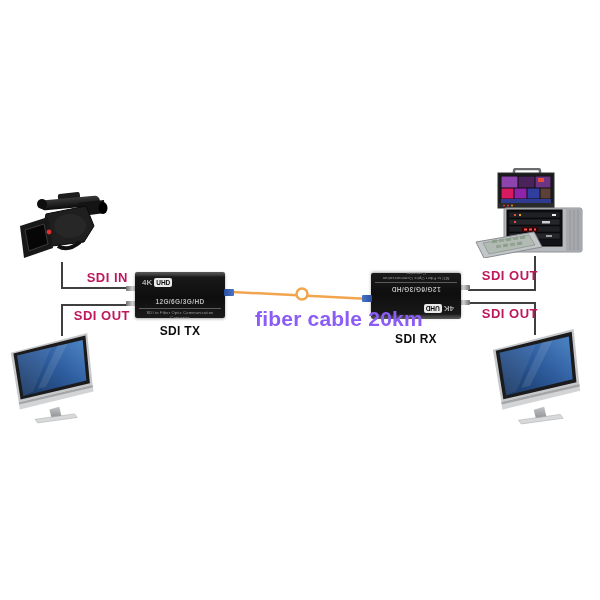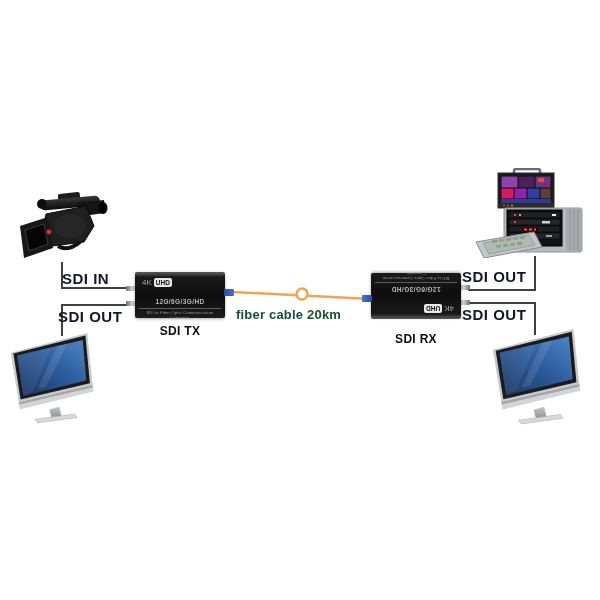--- a/index.html
+++ b/index.html
@@ -4,42 +4,42 @@
 <style>
   html,body{margin:0;padding:0;background:#fff;}
   .canvas{
     position:relative;width:600px;height:600px;background:#fff;overflow:hidden;
     font-family:"Liberation Sans",sans-serif;
   }
   .abs{position:absolute;}
   svg{display:block;}
   
   .wire-label{
-    position:absolute;font-weight:bold;font-size:15px;color:#0f172a;
-    letter-spacing:.5px;text-align:left;white-space:nowrap;
+    position:absolute;font-weight:bold;font-size:13px;color:#be185d;
+    letter-spacing:.5px;text-align:right;white-space:nowrap;
   }
   .device-label{
     position:absolute;font-weight:bold;font-size:12px;color:#0d0d0d;
     letter-spacing:.3px;text-align:center;white-space:nowrap;
   }
   .fiber-label{
-    position:absolute;font-weight:bold;font-size:13px;color:#14532d;
-    letter-spacing:.2px;white-space:nowrap;
+    position:absolute;font-weight:bold;font-size:21px;color:#8b5cf6;
+    letter-spacing:.2px;white-space:nowrap;margin-left:19px;
   }
   
   .converter{position:absolute;width:108px;height:50px;}
   .converter.rx{transform:rotate(180deg);}
   .conv-body{
     position:absolute;left:9px;top:1px;width:90px;height:46px;border-radius:2px;
     background:linear-gradient(180deg,#585858 0px,#3a3a3a 3px,#191919 5px,#0e0e0e 55%,#1b1b1b 100%);
     box-shadow:0 1px 3px rgba(0,0,0,.35);
   }
   .conv-badge{position:absolute;left:7px;top:6px;display:flex;gap:2px;align-items:center;}
   .badge-4k{
-    color:#b3b3b3;font-weight:normal;font-size:8px;line-height:9px;
+    color:#b3b3b3;font-weight:bold;font-size:8px;line-height:9px;
     text-shadow:0 0 1px #000;
   }
   .badge-uhd{
     background:#e9e9e9;color:#0c0c0c;font-weight:bold;font-size:6.5px;line-height:9px;
     padding:0 2px;border-radius:2px;
   }
   .conv-model{
     position:absolute;left:0;right:0;top:26px;text-align:center;
     color:#b9b9b9;font-size:6.5px;font-weight:bold;letter-spacing:.4px;
   }

